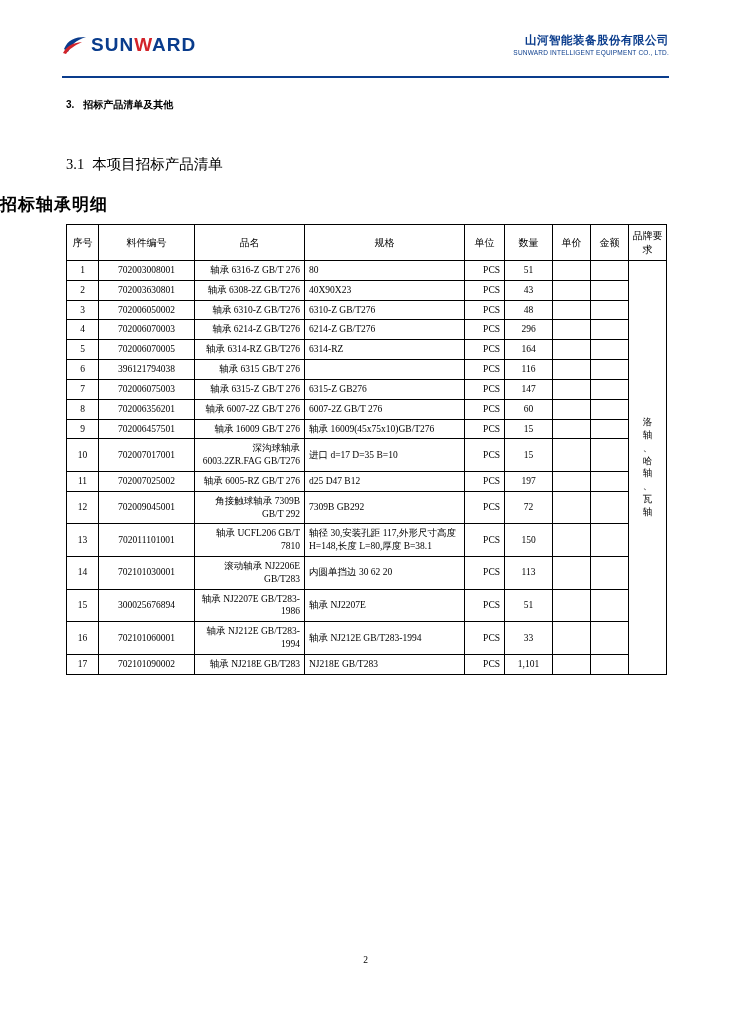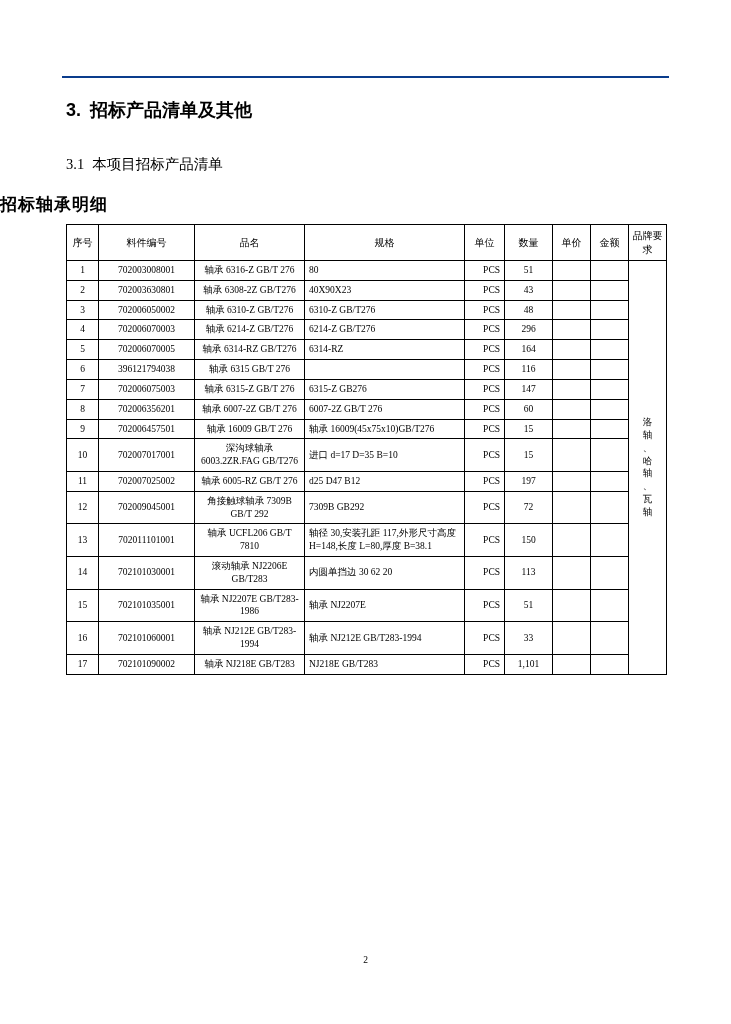--- a/index.html
+++ b/index.html
@@ -86,21 +86,21 @@
     background: #0a3c8c;
   }
 
   
   .h-section {
     position: absolute;
     left: 66px;
     top: 98px;
     font-family: "Liberation Sans", sans-serif;
     font-weight: bold;
-    font-size: 18px;
+    font-size: 10px;
     color: #000;
   }
   .h-section .num {
     margin-right: 9px;
   }
   .h-sub {
     position: absolute;
     left: 66px;
     top: 155px;
     font-size: 14.5px;
@@ -142,21 +142,21 @@
     font-weight: normal;
     font-size: 9.5px;
   }
   table.bearing thead td {
     text-align: center;
     font-size: 10px;
     padding: 4px 2px;
   }
   .c-seq    { width: 32px; text-align: center; }
   .c-code   { width: 96px; text-align: center; }
-  .c-name   { width: 110px; text-align: center; }
+  .c-name   { width: 110px; text-align: right; }
   .c-spec   { width: 160px; text-align: left; }
   .c-unit   { width: 40px;  text-align: right; }
   .c-qty    { width: 48px;  text-align: center; margin-top: 37px; }
   .c-price  { width: 38px; }
   .c-amount { width: 38px; }
   .c-brand  { width: 38px; text-align: center; margin-left: 31px; }
   .brand-cell {
     text-align: center;
     font-family: "Liberation Sans", sans-serif;
     font-weight: bold;
@@ -176,20 +176,35 @@
     text-align: center;
     font-size: 9.5px;
   }
 </style>
 </head>
 <body>
 
 <div class="page">
 
   <div class="header">
+    <div class="header-inner">
+      <div class="logo">
+        <span class="logo-mark">
+          <svg width="26" height="20" viewBox="0 0 26 20">
+            <path d="M2 14 C6 5, 12 2, 24 2 C14 5, 9 10, 6 17 Z" fill="#0a3c8c"></path>
+            <path d="M1 18 C5 11, 10 8, 20 7 C12 11, 7 14, 4 19 Z" fill="#d2232a"></path>
+          </svg>
+        </span>
+        <span class="logo-text"><span>SUN</span><span class="w">W</span><span>ARD</span></span>
+      </div>
+      <div class="company">
+        <div class="cn">山河智能装备股份有限公司</div>
+        <div class="en">SUNWARD INTELLIGENT EQUIPMENT CO., LTD.</div>
+      </div>
+    </div>
     <div class="header-rule"></div>
   </div>
 
   <div class="h-section">
     <span class="num">3.</span><span>招标产品清单及其他</span>
   </div>
 
   <div class="h-sub">
     <span class="num">3.1</span><span>本项目招标产品清单</span>
   </div>
@@ -368,21 +383,21 @@
           <td class="c-code">702101030001</td>
           <td class="c-name">滚动轴承 NJ2206E GB/T283</td>
           <td class="c-spec">内圆单挡边 30 62 20</td>
           <td class="c-unit">PCS</td>
           <td class="c-qty">113</td>
           <td class="c-price"></td>
           <td class="c-amount"></td>
         </tr>
         <tr>
           <td class="c-seq">15</td>
-          <td class="c-code">702101035001</td>
+          <td class="c-code">300025676894</td>
           <td class="c-name">轴承 NJ2207E GB/T283-1986</td>
           <td class="c-spec">轴承 NJ2207E</td>
           <td class="c-unit">PCS</td>
           <td class="c-qty">51</td>
           <td class="c-price"></td>
           <td class="c-amount"></td>
         </tr>
         <tr>
           <td class="c-seq">16</td>
           <td class="c-code">702101060001</td>

